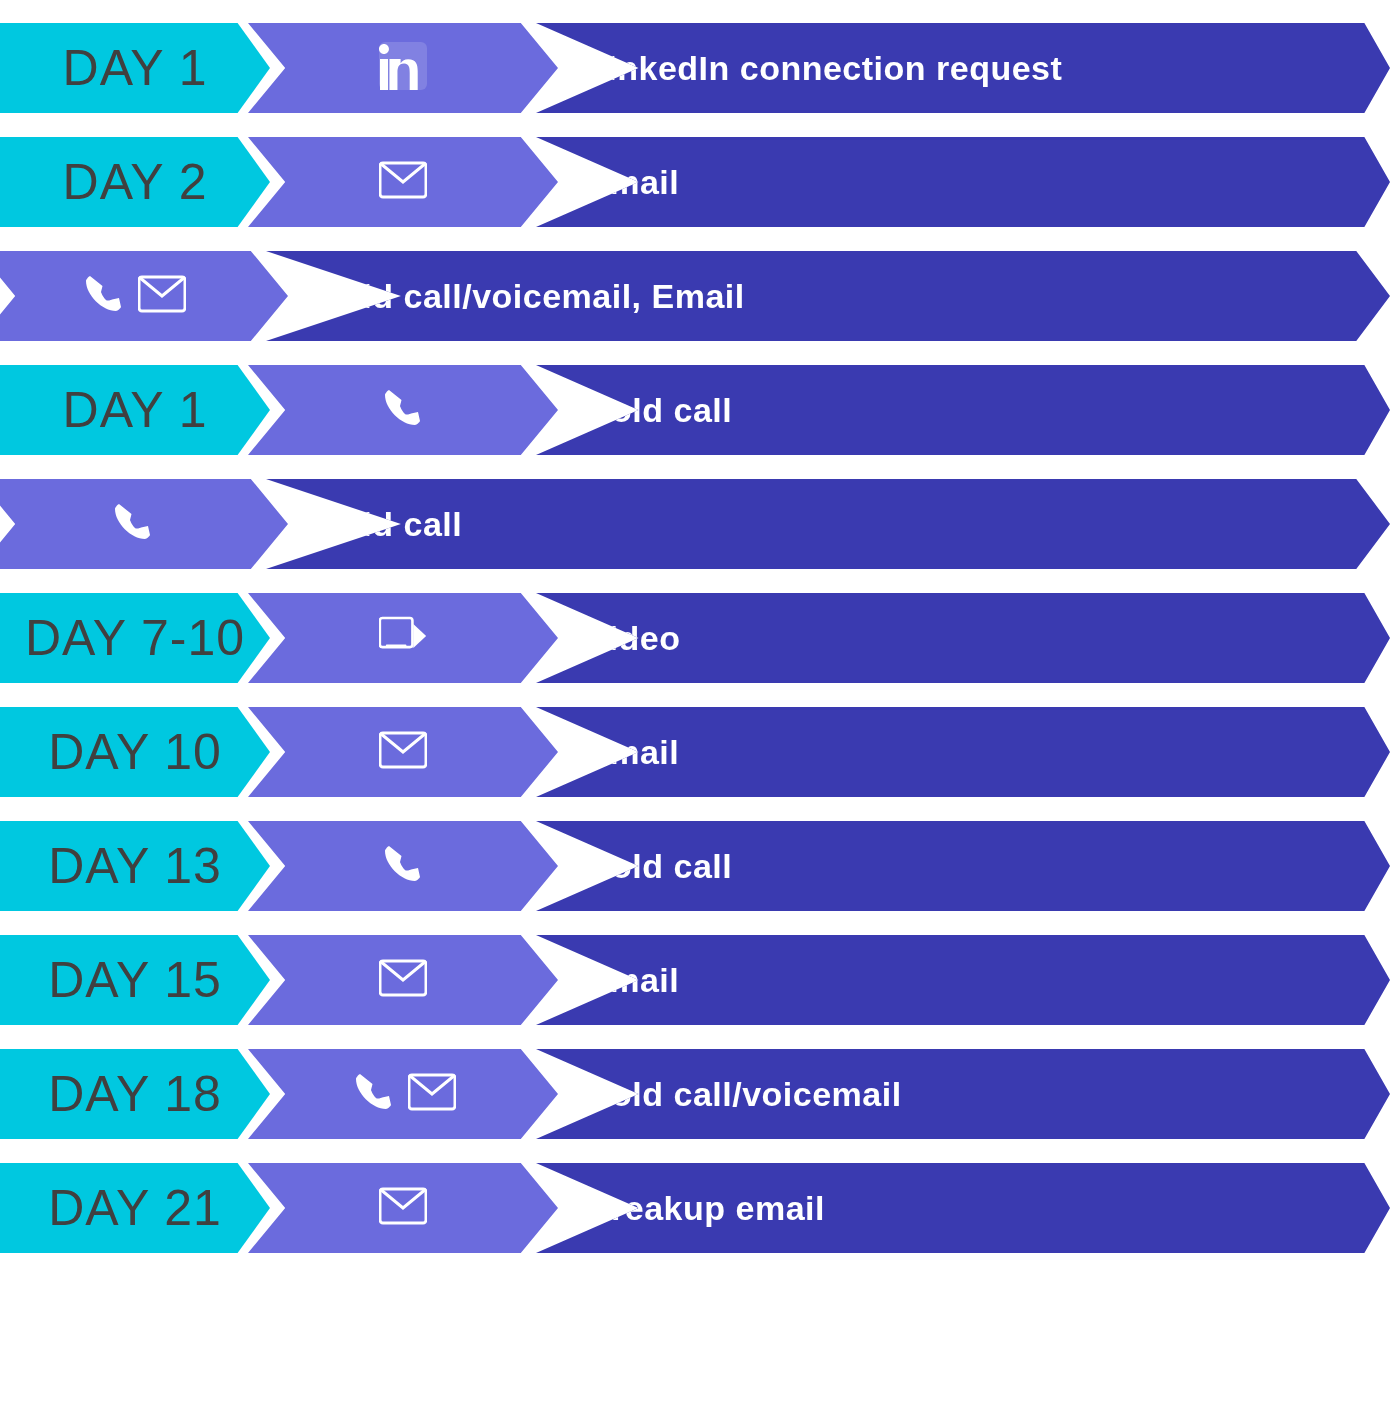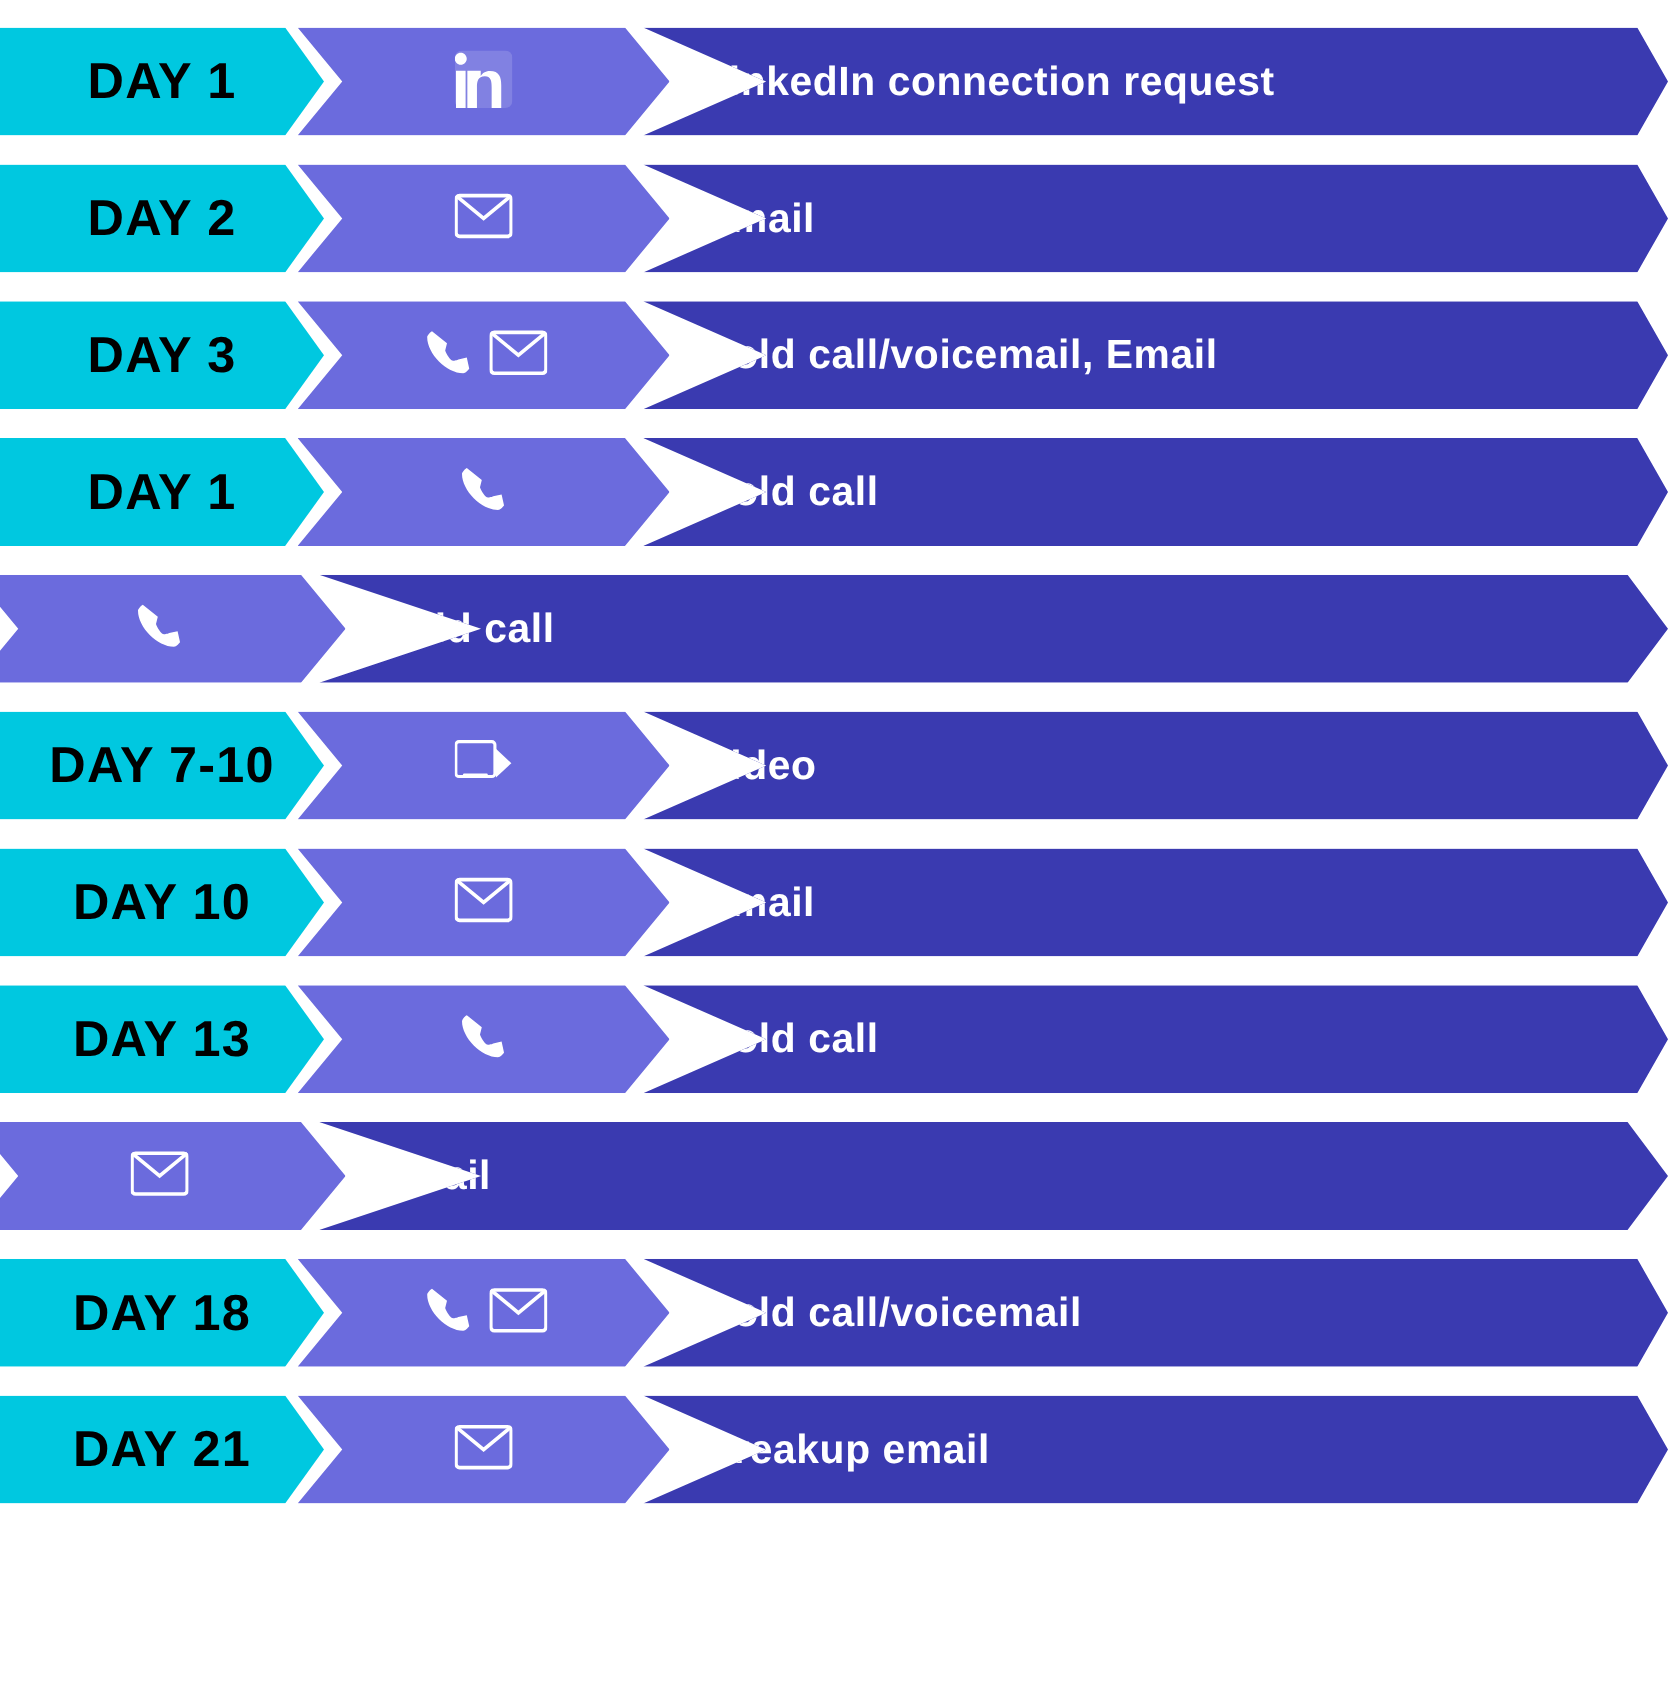--- a/index.html
+++ b/index.html
@@ -27,23 +27,23 @@
       background: #00c8e0;
       display: flex;
       align-items: center;
       justify-content: center;
       clip-path: polygon(0 0, 88% 0, 100% 50%, 88% 100%, 0 100%);
       flex-shrink: 0;
       position: relative;
       z-index: 2;
     }
     .day-label span {
-      font-size: 42px;
-      font-weight: 700;
-      color: #000000;
+      font-size: 50px;
+      font-weight: 400;
+      color: #404040;
       letter-spacing: 1px;
     }
     
     .icon-section {
       width: 310px;
       height: 90px;
       background: #6b6bdd;
       display: flex;
       align-items: center;
       justify-content: center;
@@ -116,23 +116,20 @@
       <rect x="1" y="1" width="46" height="34" rx="3" fill="none" stroke="white" stroke-width="3"></rect>
       <polyline points="1,1 24,20 47,1" fill="none" stroke="white" stroke-width="3"></polyline>
     </svg></span>
         </div>
       </div>
       <div class="content-section">
         <span>Email</span>
       </div>
     </div>
     <div class="row">
-      <div class="day-label">
-        <span>DAY 3</span>
-      </div>
       <div class="icon-section">
         <div class="icon-group">
           <span><svg class="svg-icon" viewBox="0 0 48 48" xmlns="http://www.w3.org/2000/svg">
       <path fill="white" d="M10 6c-.6 0-4 3.2-4 5 0 13.8 16.2 30 30 30 1.8 0 5-3.4 5-4l-2-9-7 1.5c0 0-4.5 2-6 .5C22.5 26.5 21 22 21 22l1.5-6L10 6z"></path>
     </svg></span>
           <span><svg class="svg-icon" viewBox="0 0 48 36" xmlns="http://www.w3.org/2000/svg">
       <rect x="1" y="1" width="46" height="34" rx="3" fill="none" stroke="white" stroke-width="3"></rect>
       <polyline points="1,1 24,20 47,1" fill="none" stroke="white" stroke-width="3"></polyline>
     </svg></span>
         </div>
@@ -210,20 +207,23 @@
           <span><svg class="svg-icon" viewBox="0 0 48 48" xmlns="http://www.w3.org/2000/svg">
       <path fill="white" d="M10 6c-.6 0-4 3.2-4 5 0 13.8 16.2 30 30 30 1.8 0 5-3.4 5-4l-2-9-7 1.5c0 0-4.5 2-6 .5C22.5 26.5 21 22 21 22l1.5-6L10 6z"></path>
     </svg></span>
         </div>
       </div>
       <div class="content-section">
         <span>Cold call</span>
       </div>
     </div>
     <div class="row">
+      <div class="day-label">
+        <span>DAY 15</span>
+      </div>
       <div class="icon-section">
         <div class="icon-group">
           <span><svg class="svg-icon" viewBox="0 0 48 36" xmlns="http://www.w3.org/2000/svg">
       <rect x="1" y="1" width="46" height="34" rx="3" fill="none" stroke="white" stroke-width="3"></rect>
       <polyline points="1,1 24,20 47,1" fill="none" stroke="white" stroke-width="3"></polyline>
     </svg></span>
         </div>
       </div>
       <div class="content-section">
         <span>Email</span>

